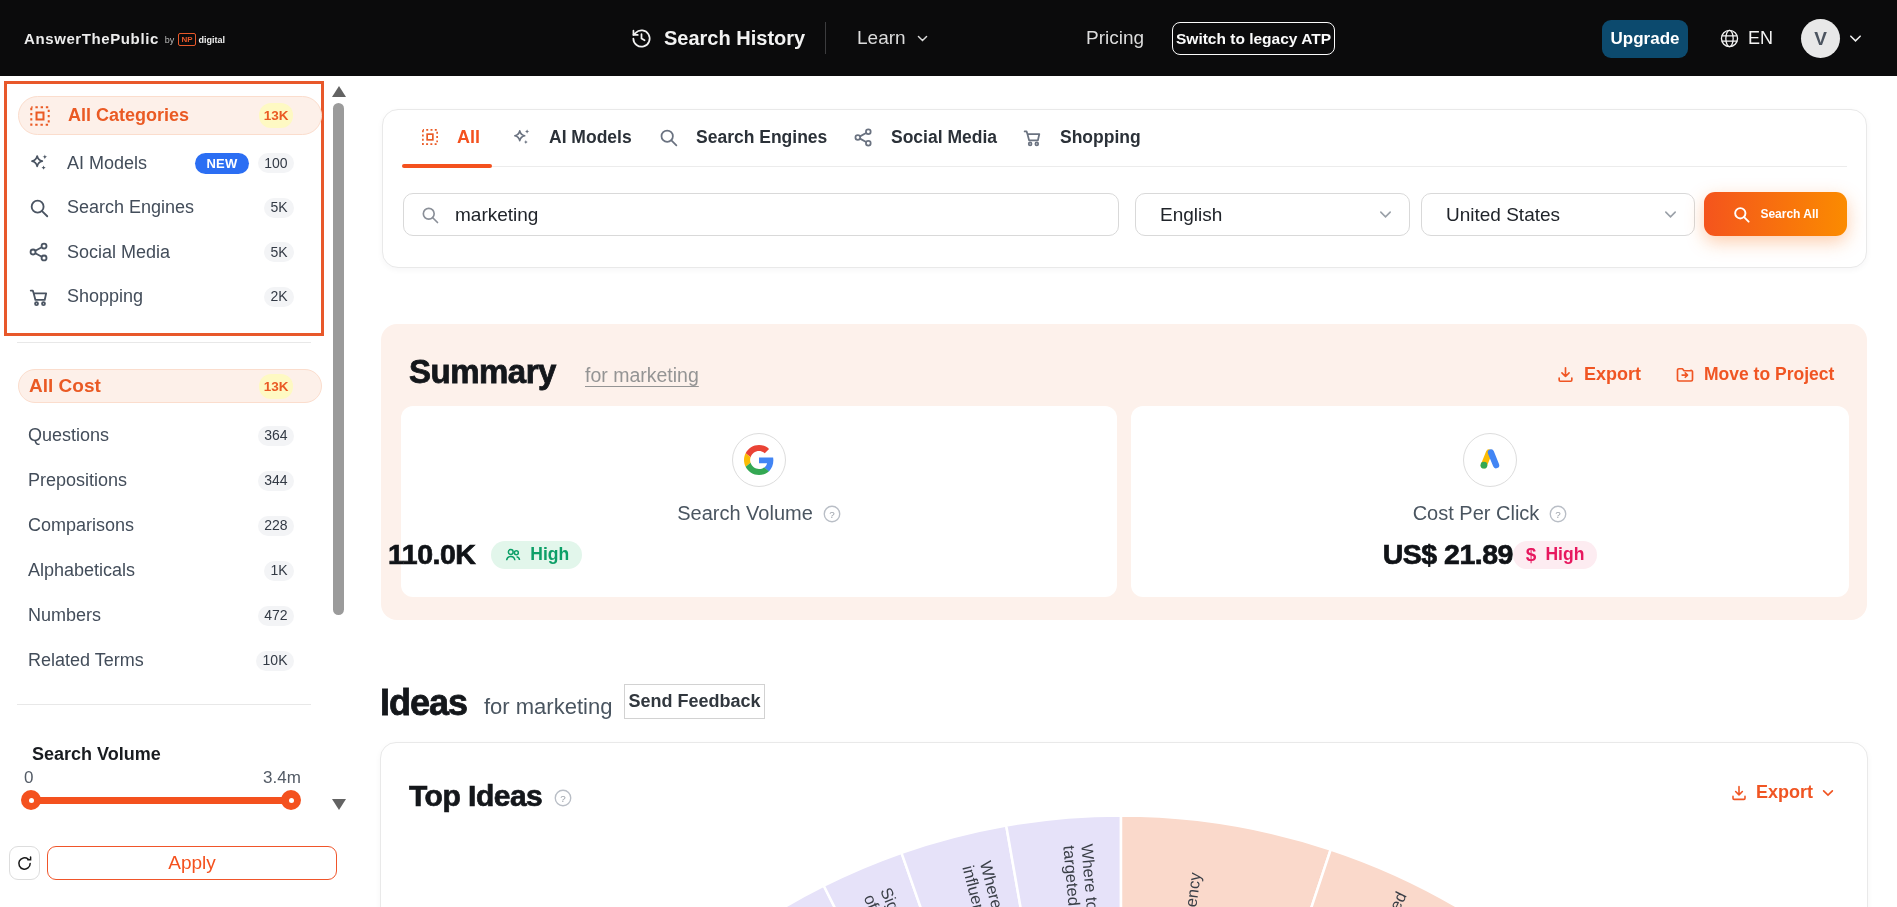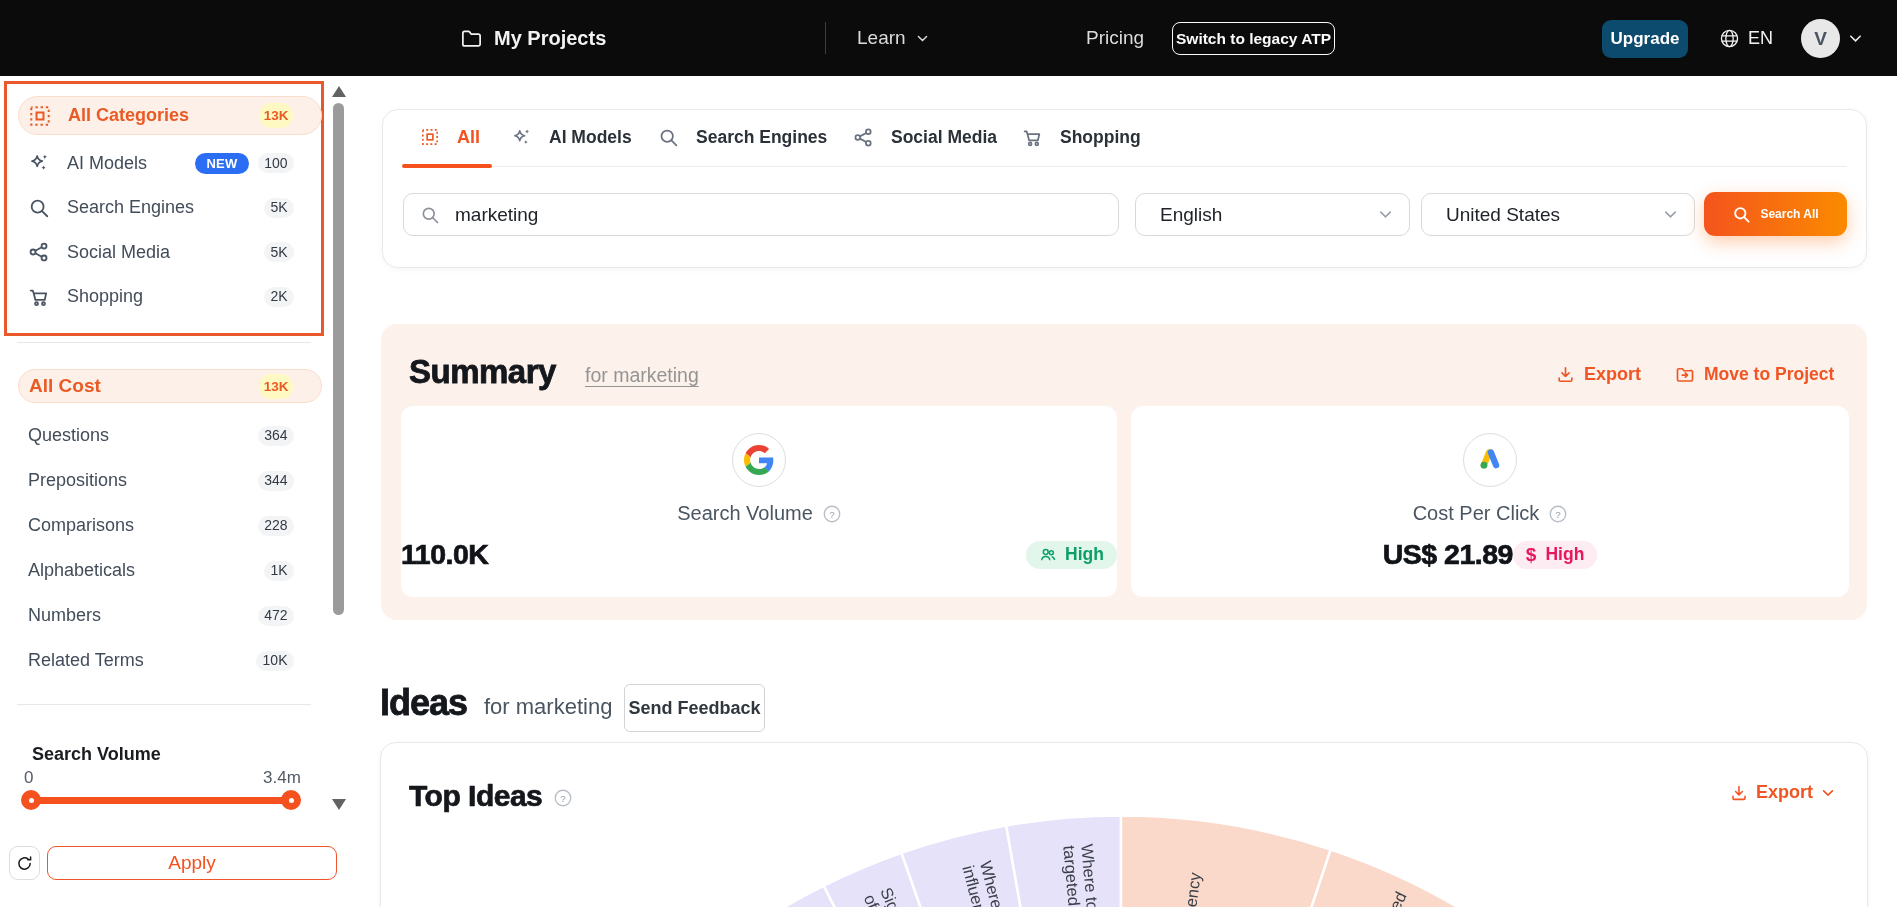--- a/index.html
+++ b/index.html
@@ -27,28 +27,36 @@
 
   
   .card { position:absolute; background:#fff; border:1px solid #e9e9e9; border-radius:16px; box-shadow:0 2px 6px rgba(20,20,40,.04); }
   .seltext { font-size:19px; color:#20242a; }
 </style>
 </head>
 <body>
 <div class="page">
   <div class="nav">
 
-
-    <div class="item" style="left:460px;gap:11px;">
+    <div class="item" style="left:24px;">
+      <span style="font-size:15px;font-weight:700;letter-spacing:0.6px;color:#ececec;">AnswerThePublic</span>
+      <span style="font-size:9px;color:#b9b9b9;margin-left:6px;margin-top:3px;">by</span>
+      <span style="display:inline-block;margin-left:4px;margin-top:2px;border:1.5px solid #e8582a;color:#e8582a;font-size:8px;font-weight:700;padding:1px 2px;border-radius:2px;">NP</span>
+      <span style="font-size:9px;font-weight:700;color:#efefef;margin-left:3px;margin-top:3px;">digital</span>
+    </div>
+
+
+    <div class="item" style="left:630px;gap:11px;">
       <svg width="23" height="23" viewBox="0 0 24 24" fill="none" stroke="#f2f2f2" stroke-width="1.8" stroke-linecap="round" stroke-linejoin="round">
-          <path d="M3 7.5V18a1.8 1.8 0 0 0 1.8 1.8h14.4A1.8 1.8 0 0 0 21 18V9.3a1.8 1.8 0 0 0-1.8-1.8h-7.4l-1.9-2.4a1.4 1.4 0 0 0-1.1-.5H4.8A1.8 1.8 0 0 0 3 6.4z"></path>
-        </svg>
-      <span style="font-size:20px;font-weight:700;color:#f2f2f2;">My Projects</span>
-    </div>
-
+          <path d="M3.5 12a8.5 8.5 0 1 0 2.4-5.9L3.6 8.3"></path>
+          <path d="M3.6 3.8v4.5h4.5"></path>
+          <path d="M12 7.5V12l3.2 1.9"></path>
+        </svg>
+      <span style="font-size:20px;font-weight:700;color:#f2f2f2;">Search History</span>
+    </div>
     <div class="abs" style="left:825px;top:22px;width:1px;height:32px;background:#3c3c3e;"></div>
     <div class="item" style="left:857px;gap:10px;">
         <span style="font-size:19px;color:#dcdcdc;">Learn</span>
       <svg width="13" height="13" viewBox="0 0 16 16" fill="none" stroke="#dcdcdc" stroke-width="1.8" stroke-linecap="round">
           <path d="M3 5.5l5 5 5-5"></path>
         </svg>
     </div>
     <div class="item" style="left:1086px;">
         <span style="font-size:19px;color:#dcdcdc;">Pricing</span>
       </div>
@@ -273,21 +281,21 @@
           <path fill="#34A853" d="M24 48c6.48 0 11.93-2.13 15.89-5.81l-7.73-6c-2.15 1.45-4.92 2.3-8.16 2.3-6.26 0-11.57-4.22-13.47-9.91l-7.98 6.19C6.51 42.62 14.62 48 24 48z"></path>
         </svg>
     </div>
     <div class="abs flex" style="left:401px;top:502px;width:716px;justify-content:center;gap:10px;">
       <span style="font-size:20px;color:#4a5560;">Search Volume</span>
       <svg width="18" height="18" viewBox="0 0 20 20">
           <circle cx="10" cy="10" r="8.6" fill="none" stroke="#b9bec6" stroke-width="1.5"></circle>
           <text x="10" y="14" text-anchor="middle" font-size="11" fill="#9aa0a8" font-family="Liberation Sans">?</text>
         </svg>
     </div>
-    <div class="abs flex" style="left:401px;top:538px;width:716px;justify-content:space-between;gap:16px;">
+    <div class="abs flex" style="left:388px;top:538px;width:716px;justify-content:flex-start;gap:16px;">
       <span style="font-size:28.5px;font-weight:800;letter-spacing:-0.5px;color:#101317;-webkit-text-stroke:0.7px #101317;">110.0K</span>
       <span class="flex" style="background:#e2f6eb;border-radius:15px;height:28px;padding:0 13px;gap:8px;">
         <svg width="18" height="18" viewBox="0 0 24 24" fill="none" stroke="#0c9f67" stroke-width="2">
             <circle cx="9" cy="8" r="3.2"></circle>
             <path d="M3.5 19c.5-3.2 2.6-5 5.5-5s5 1.8 5.5 5"></path>
             <circle cx="16.5" cy="9" r="2.6"></circle>
             <path d="M16.8 14.4c2.3.3 3.6 1.9 3.9 4.3"></path>
           </svg>
         <span style="font-size:17.5px;font-weight:700;color:#0c9f67;">High</span>
       </span>
@@ -311,21 +319,21 @@
     <div class="abs flex" style="left:1131px;top:538px;width:718px;justify-content:center;gap:0;">
       <span style="font-size:28.5px;font-weight:800;letter-spacing:-0.5px;color:#101317;-webkit-text-stroke:0.7px #101317;">US$ 21.89</span>
       <span class="flex" style="background:#fdecf1;border-radius:15px;height:28px;padding:0 13px;gap:9px;">
         <span style="font-size:19px;font-weight:700;color:#e7175e;">$</span>
         <span style="font-size:17.5px;font-weight:700;color:#e7175e;">High</span>
       </span>
     </div>
 
     <div class="abs" style="left:380px;top:682px;font-size:36px;font-weight:800;letter-spacing:-1px;color:#14171b;-webkit-text-stroke:0.8px #14171b;">Ideas</div>
     <div class="abs" style="left:484px;top:694px;font-size:22px;color:#4a5560;">for marketing</div>
-    <div class="abs flex" style="left:624px;top:684px;width:141px;height:48px;border:1px solid #d2d2d2;border-radius:6px;justify-content:center;font-size:18px;font-weight:600;color:#31373e;white-space:nowrap;">Send Feedback</div>
+    <div class="abs flex" style="left:624px;top:684px;width:141px;height:35px;border:1px solid #d2d2d2;border-radius:0;justify-content:center;font-size:18px;font-weight:600;color:#31373e;white-space:nowrap;">Send Feedback</div>
 
     <div class="card" style="left:380px;top:742px;width:1488px;height:200px;border-radius:16px;"></div>
     <div class="abs flex" style="left:409px;top:779px;gap:12px;">
       <span style="font-size:30px;font-weight:800;letter-spacing:-0.5px;color:#14171b;-webkit-text-stroke:0.7px #14171b;">Top Ideas</span>
       <svg style="margin-top:4px;" width="18" height="18" viewBox="0 0 20 20">
           <circle cx="10" cy="10" r="8.6" fill="none" stroke="#b9bec6" stroke-width="1.5"></circle>
           <text x="10" y="14" text-anchor="middle" font-size="11" fill="#9aa0a8" font-family="Liberation Sans">?</text>
         </svg>
     </div>
     <div class="abs flex" style="left:1730px;top:782px;gap:8px;">

